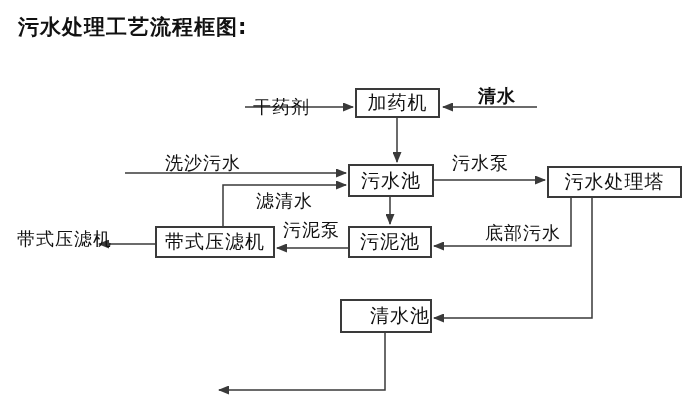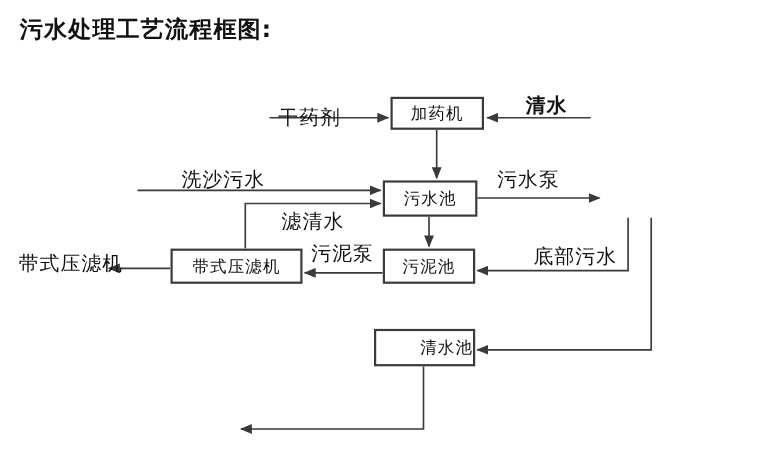--- a/index.html
+++ b/index.html
@@ -46,21 +46,21 @@
     fill: var(--line-color);
   }
   .node {
     position: absolute;
     box-sizing: border-box;
     border: 2px solid var(--line-color);
     background: var(--bg-color);
     display: flex;
     align-items: center;
     justify-content: center;
-    font-size: 15px;
+    font-size: 19px;
     white-space: nowrap;
     letter-spacing: 1px;
     font-family: Liberation Serif, serif;
   }
   .node-dosing        { left: 355px; top:  88px; width:  85px; height: 30px; }
   .node-sewage-pool   { left: 348px; top: 164px; width:  86px; height: 33px; }
   .node-tower         { left: 547px; top: 166px; width: 135px; height: 32px; }
   .node-sludge-pool   { left: 348px; top: 226px; width:  84px; height: 32px; }
   .node-belt-press    { left: 155px; top: 226px; width: 120px; height: 32px; }
   .node-clean-pool    { left: 340px; top: 299px; width:  92px; height: 34px; justify-content: flex-end; }
@@ -118,20 +118,23 @@
 
     <path class="edge" d="M385,333 V390 H219" marker-end="url(#ah)"></path>
   </svg>
 
   <div class="node node-dosing">
     <span>加药机</span>
   </div>
   <div class="node node-sewage-pool">
     <span>污水池</span>
   </div>
+  <div class="node node-tower">
+    <span>污水处理塔</span>
+  </div>
   <div class="node node-belt-press">
     <span>带式压滤机</span>
   </div>
   <div class="node node-sludge-pool">
     <span>污泥池</span>
   </div>
   <div class="node node-clean-pool">
     <span>清水池</span>
   </div>
 

